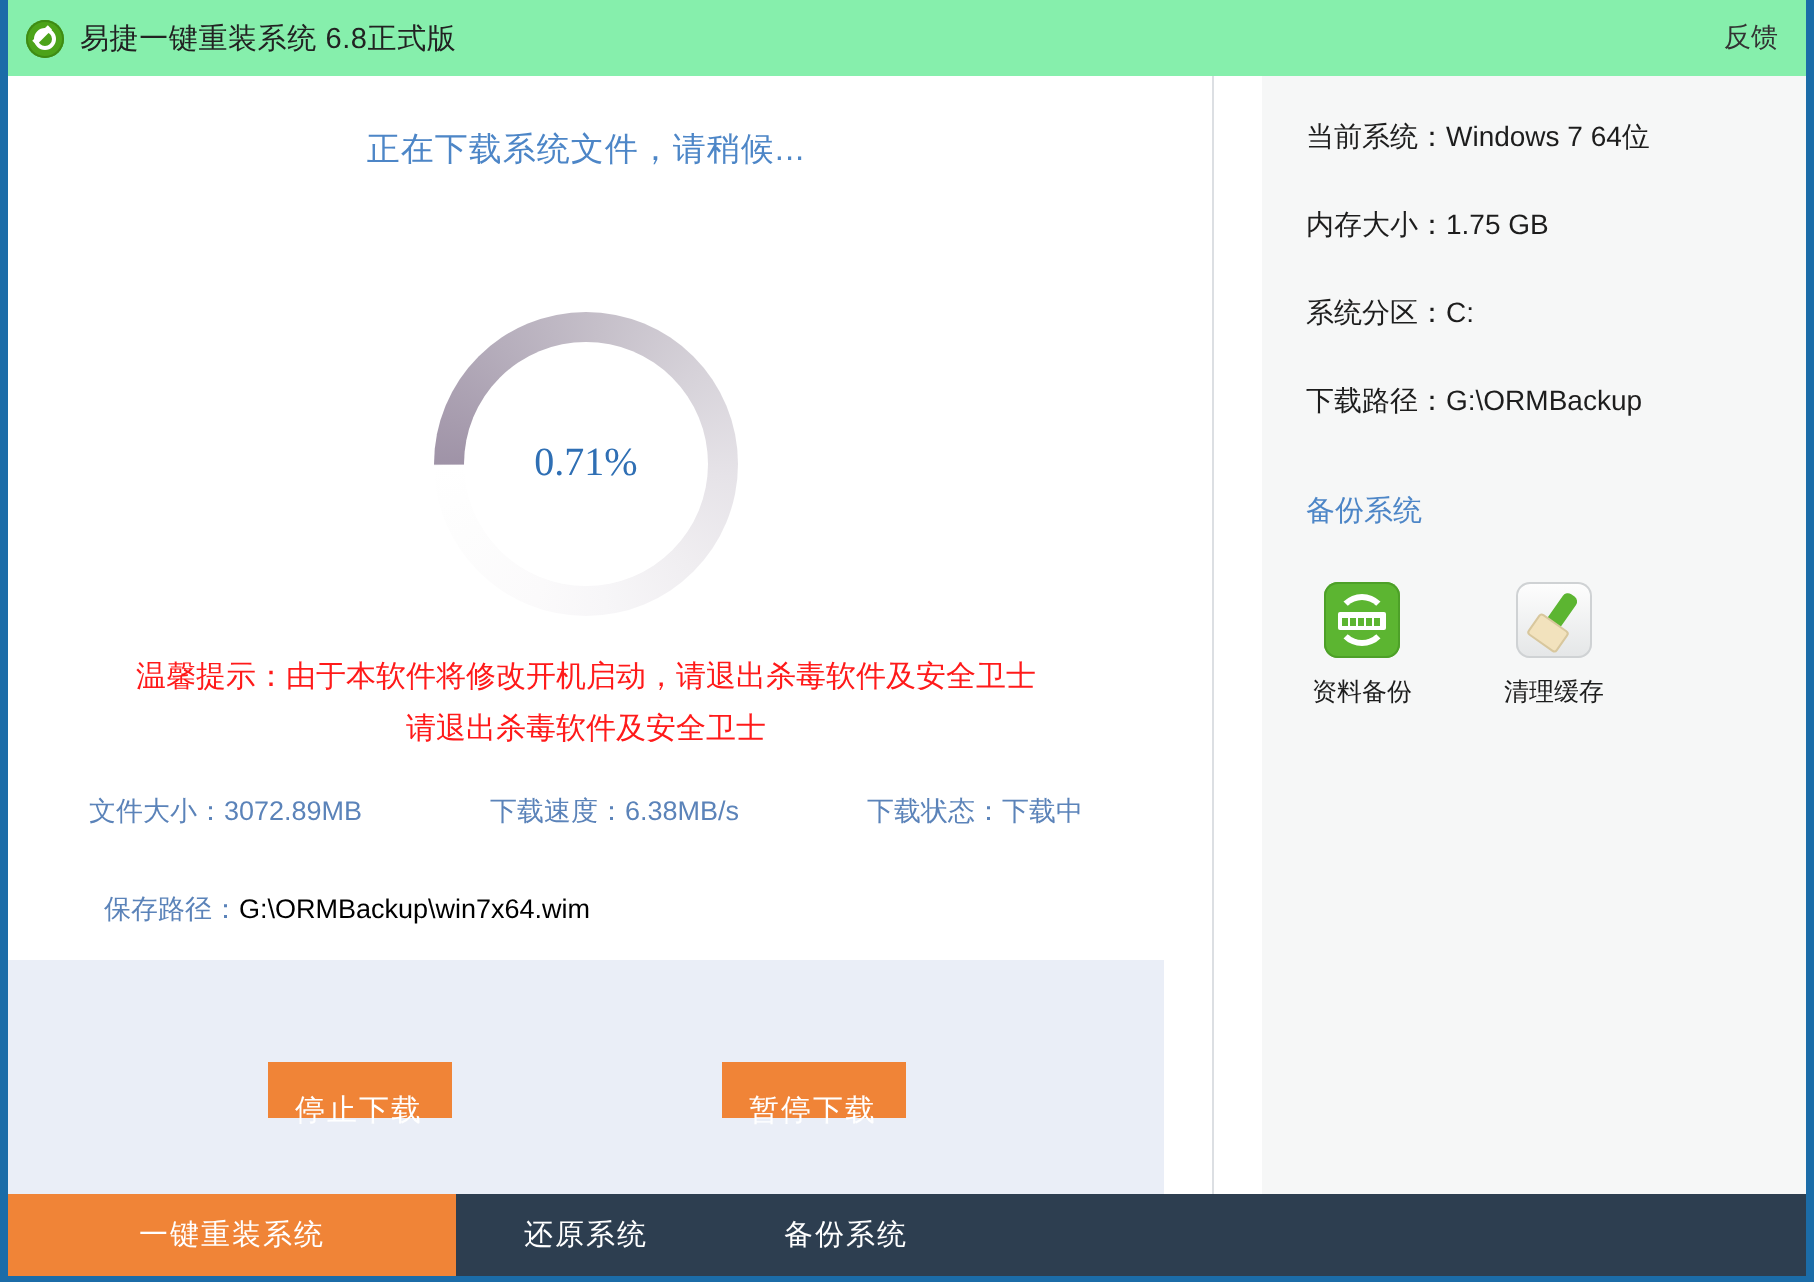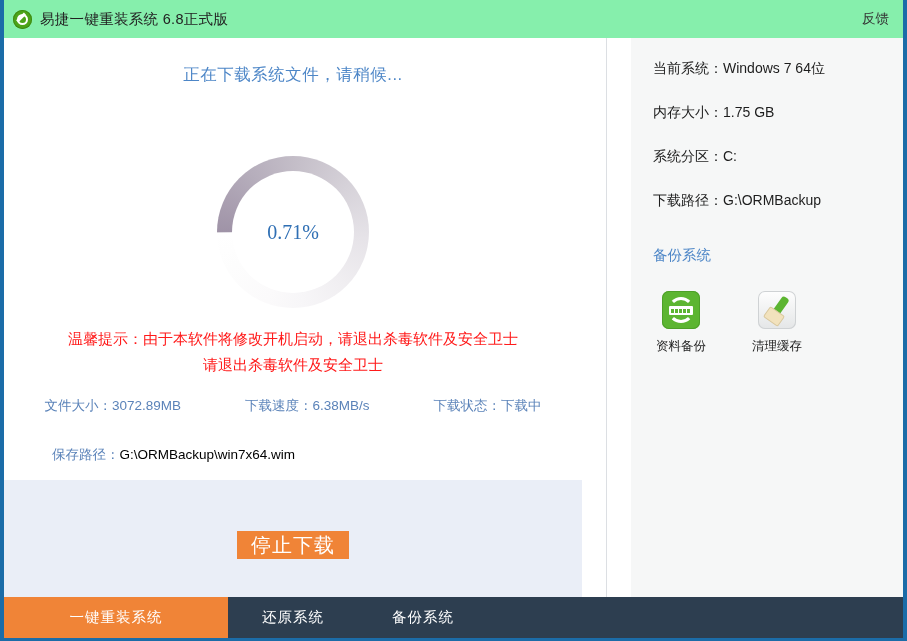--- a/index.html
+++ b/index.html
@@ -135,22 +135,22 @@
     font-size:13.5px;color:#5b83b9;
   }
   .saverow a{color:#000000;cursor:pointer;}
 
   .btnrow{
     position:absolute;left:0;right:0;top:493px;
     display:flex;justify-content:center;gap:135px;
   }
   .obtn{
     background:#f08437;color:#ffffff;border:none;
-    font-size:20px;font-family:Liberation Serif, serif;
-    padding:0 14px;height:28px;line-height:28px;
+    font-size:15px;font-family:Liberation Mono, monospace;
+    padding:12px 14px;height:28px;line-height:28px;
     cursor:pointer;letter-spacing:1px;
   }
 
   
   .info{position:absolute;left:22px;top:22px;right:12px;}
   .info-row{font-size:14px;color:#1d1d1d;margin-bottom:26px;white-space:nowrap;}
   .sec-title{
     position:absolute;left:22px;top:208px;
     font-size:14.5px;color:#4d86c7;
   }
@@ -242,20 +242,21 @@
         <span>下载速度：6.38MB/s</span>
         <span>下载状态：下载中</span>
       </div>
 
       <div class="saverow">
         <span>保存路径：</span><a>G:\ORMBackup\win7x64.wim</a>
       </div>
 
       <div class="btnrow">
         <button class="obtn">停止下载</button>
+        <button class="obtn">暂停下载</button>
       </div>
     </div>
 
     <div class="divider"></div>
 
     <div class="rightpane">
       <div class="info">
         <div class="info-row">当前系统：Windows 7 64位</div>
         <div class="info-row">内存大小：1.75 GB</div>
         <div class="info-row">系统分区：C:</div>

